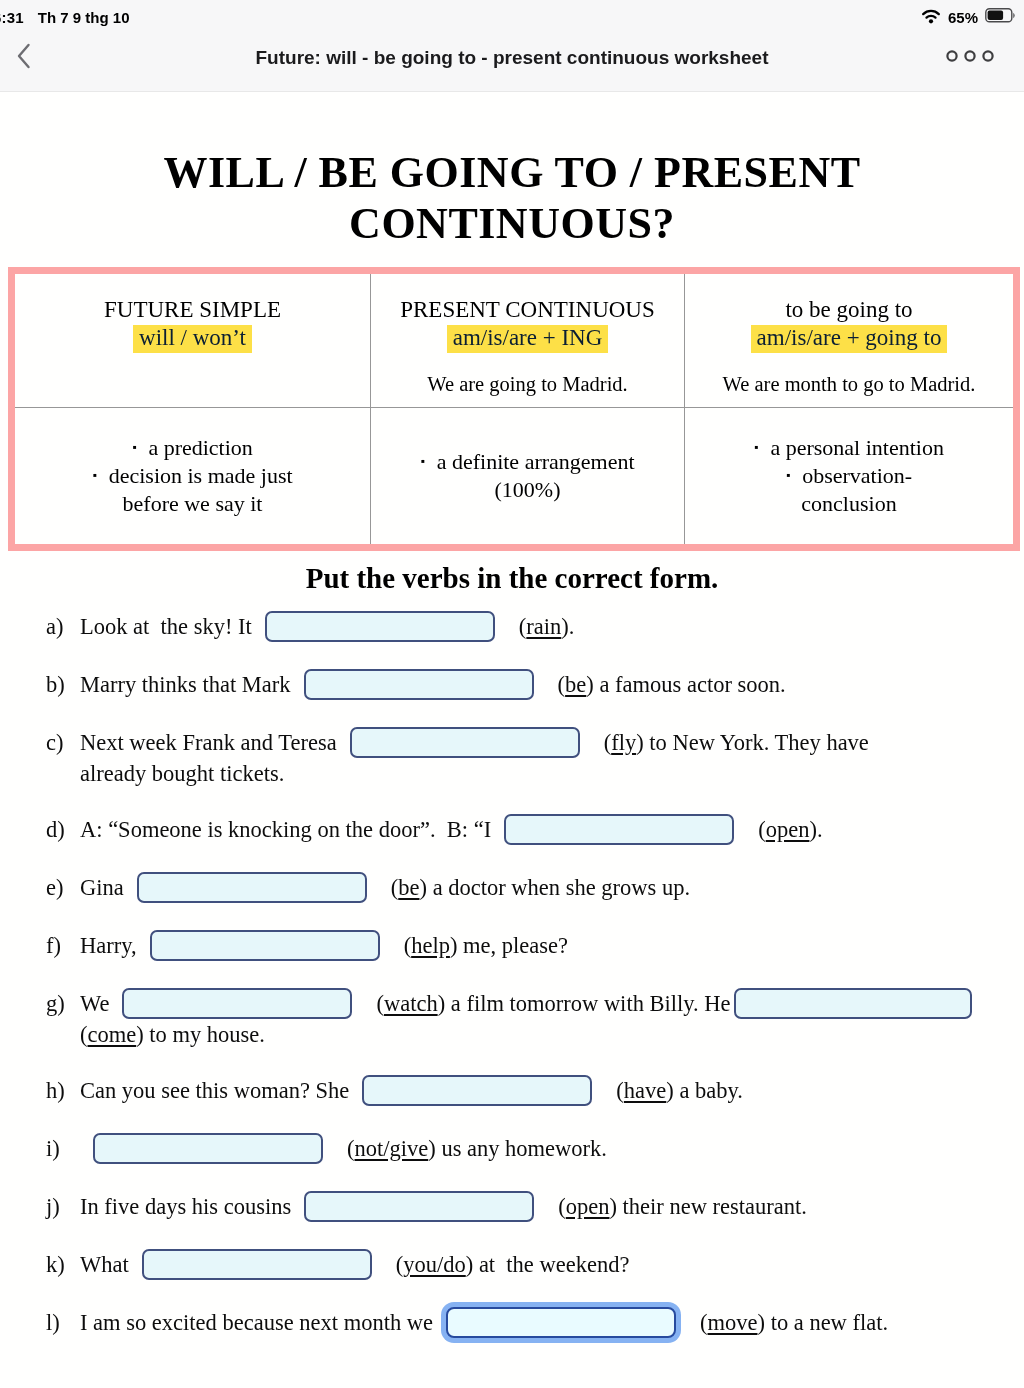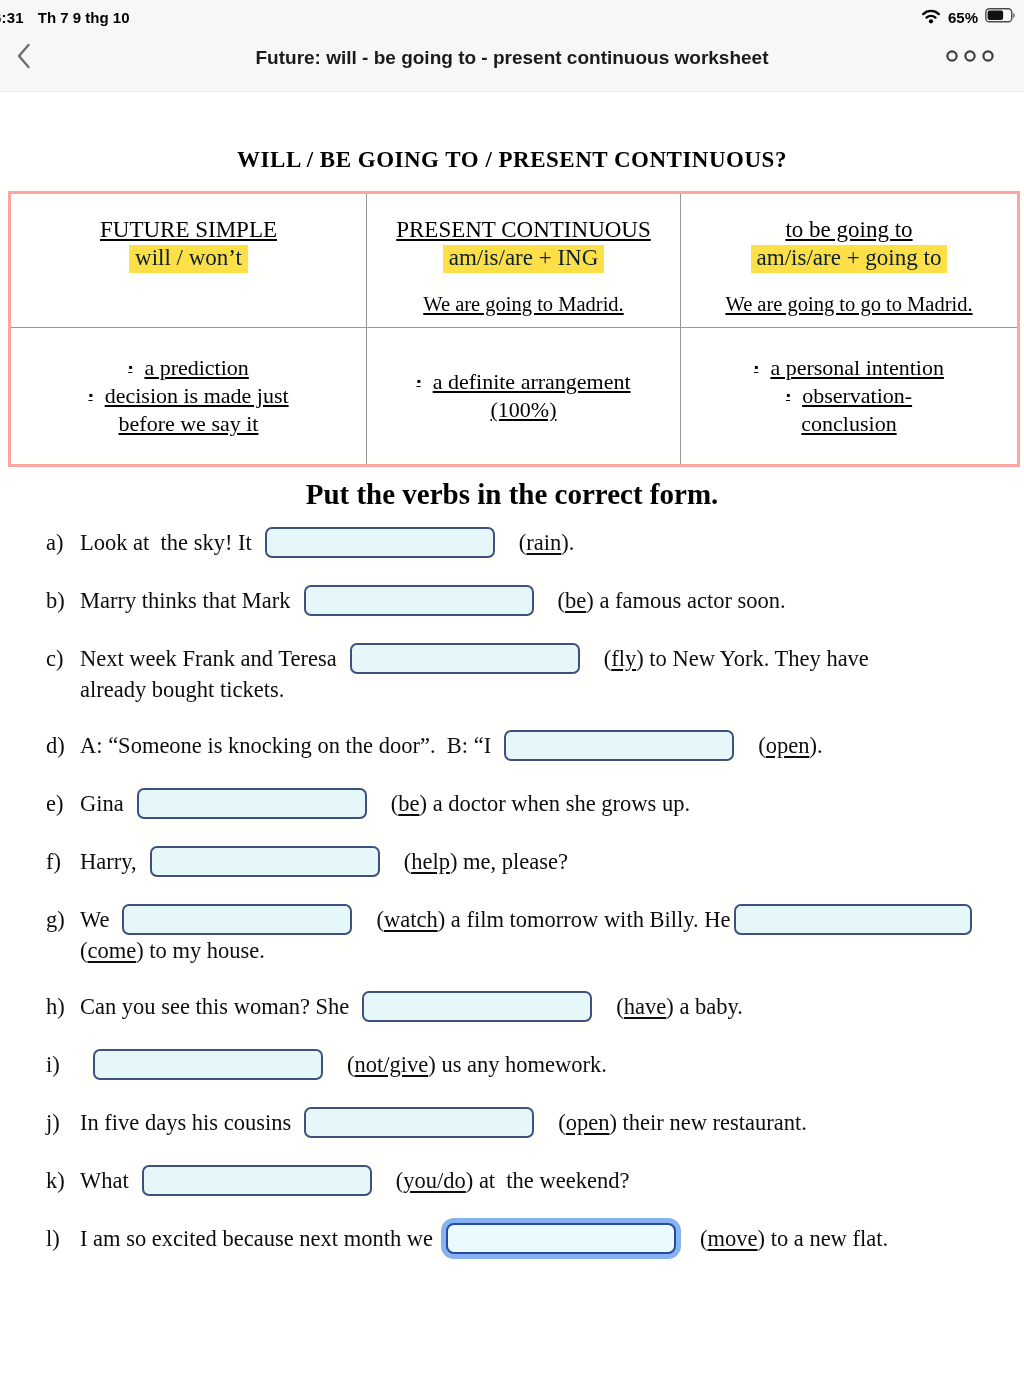--- a/index.html
+++ b/index.html
@@ -22,25 +22,25 @@
   .status-time { margin-left:-7px; letter-spacing:0.2px; }
   .status-right { display:flex; align-items:center; gap:7px; padding-right:2px; }
   .nav-bar { position:relative; height:60px; display:flex; align-items:center; justify-content:center; }
   .nav-title { font-size:19px; font-weight:700; color:#1b1b1d; }
   .back-button { position:absolute; left:16px; top:14px; width:30px; height:32px; display:flex; align-items:center; cursor:pointer; }
   .more-button { position:absolute; right:28px; top:20px; display:flex; align-items:center; cursor:pointer; }
 
   
   .doc { position:absolute; top:92px; left:0; right:0; bottom:0; background:#fffffe;
          font-family:"Liberation Serif", serif; }
-  .ws-title { text-align:center; font-size:23px; font-weight:700; letter-spacing:0.5px; margin-top:55px; }
+  .ws-title { text-align:center; font-size:44px; font-weight:700; letter-spacing:0.5px; margin-top:55px; }
 
   .gtable {
-    margin:18px 4px 0 8px; border:3px solid #fca5a5;
-    display:grid; grid-template-columns:356px 314px 1fr;text-decoration:underline;
+    margin:18px 4px 0 8px; border:7px solid #fca5a5;
+    display:grid; grid-template-columns:356px 314px 1fr;
   }
   .gcell { border-right:1px solid #979797; padding:0 6px; }
   .gcell.last { border-right:none; }
   .gcell.r1 { height:134px; border-bottom:1px solid #979797; text-align:center; padding-top:22px; }
   .gcell.r2 { height:136px; display:flex; flex-direction:column; justify-content:center; align-items:center; }
   .cell-header { font-size:23px; line-height:1.2; }
   .cell-highlight { display:inline-block; background:#fde047; color:#0b1f33; font-size:23px; padding:0 6px 2px 6px; margin-top:1px; }
   .cell-example { font-size:20.5px; margin-top:20px; }
   .bullet-line { display:flex; gap:12px; justify-content:center; text-align:center;
                  font-size:22px; line-height:1.27; max-width:255px; }
@@ -124,21 +124,21 @@
       <div><span class="cell-highlight">will / won’t</span></div>
     </div>
     <div class="gcell r1">
       <div class="cell-header">PRESENT CONTINUOUS</div>
       <div><span class="cell-highlight">am/is/are + ING</span></div>
       <div class="cell-example">We are going to Madrid.</div>
     </div>
     <div class="gcell r1 last">
       <div class="cell-header">to be going to</div>
       <div><span class="cell-highlight">am/is/are + going to</span></div>
-      <div class="cell-example">We are going to go to Madrid.</div>
+      <div class="cell-example">We are month to go to Madrid.</div>
     </div>
 
     <div class="gcell r2">
       <div class="bullet-line">
           <span class="bullet-sq">▪</span>
           <span>a prediction</span>
         </div>
       <div class="bullet-line">
           <span class="bullet-sq">▪</span>
           <span>decision is made just</span>

